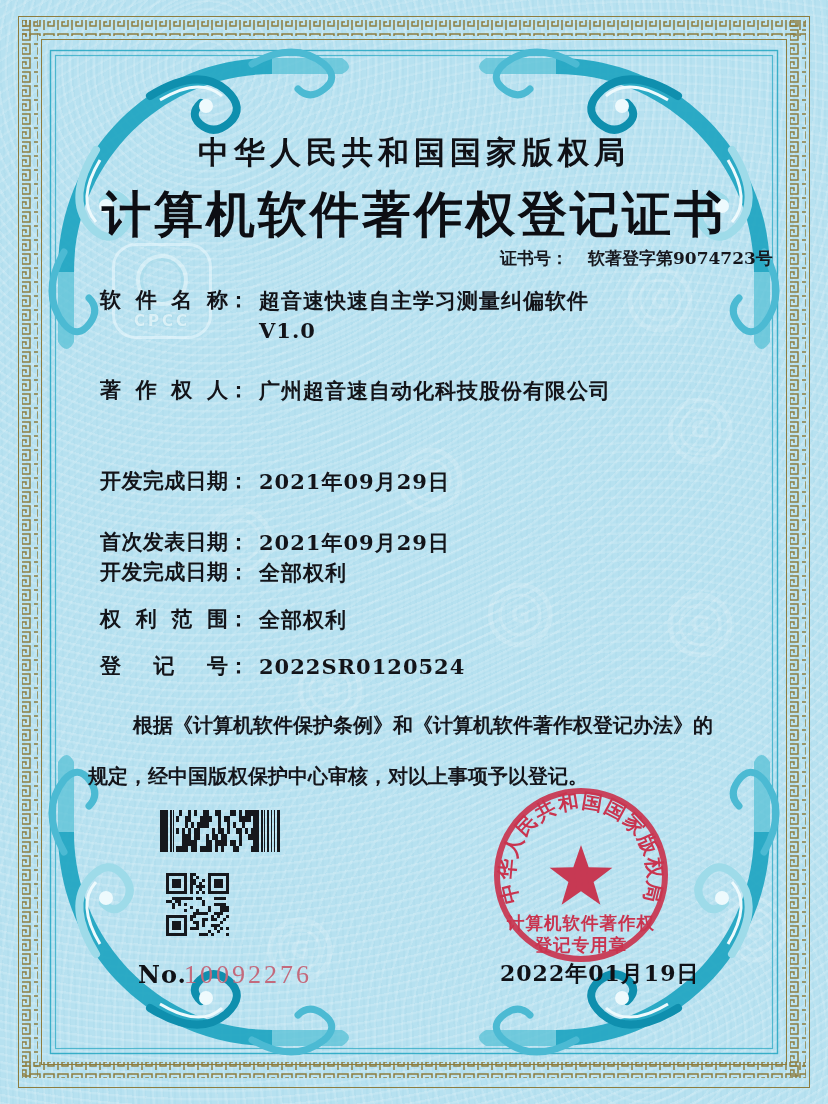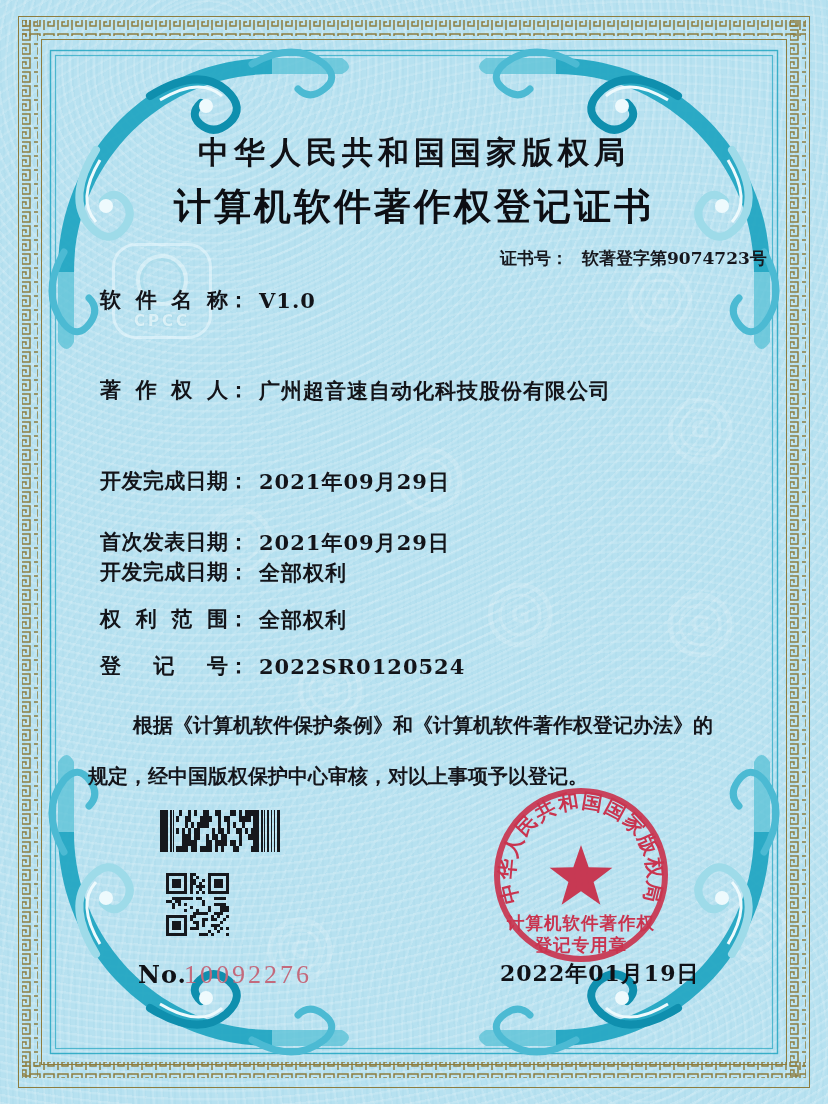--- a/index.html
+++ b/index.html
@@ -17,25 +17,25 @@
   }
   svg.deco{position:absolute;left:0;top:0;z-index:1;}
   .content{position:absolute;left:0;top:0;width:828px;height:1104px;z-index:3;color:#15161c;}
 
   .authority{
     position:absolute;left:0;top:132px;width:828px;text-align:center;
     font-size:31px;font-weight:700;letter-spacing:5px;color:#101116;white-space:nowrap;
   }
   .cert-title{
     position:absolute;left:0;top:182px;width:828px;text-align:center;
-    font-size:37px;font-weight:800;letter-spacing:3px;color:#0d0e13;white-space:nowrap;
+    font-size:49px;font-weight:800;letter-spacing:3px;color:#0d0e13;white-space:nowrap;
   }
   .certno{
     position:absolute;left:500px;top:247px;font-size:17px;font-weight:700;
-    display:flex;gap:14px;white-space:nowrap;color:#16171d;
+    display:flex;gap:20px;white-space:nowrap;color:#16171d;
   }
   .row{position:absolute;left:100px;font-size:21px;font-weight:700;white-space:nowrap;color:#131419;}
   .row .jl{display:inline-block;width:128px;text-align:justify;text-align-last:justify;vertical-align:top;}
   .row .cl{vertical-align:top;}
   .row .val{display:inline-block;margin-left:10px;vertical-align:top;letter-spacing:1px;}
   .row .vline{display:block;line-height:30px;}
   .statement{
     position:absolute;left:88px;top:700px;width:668px;
     font-size:20px;font-weight:700;line-height:51px;color:#14151b;
   }
@@ -143,21 +143,21 @@
   <div class="content">
     <div class="authority">中华人民共和国国家版权局</div>
     <div class="cert-title">计算机软件著作权登记证书</div>
 
     <div class="certno">
       <span>证书号：</span>
       <span>软著登字第9074723号</span>
     </div>
 
     <div class="row" style="top:286px">
-      <span class="lab"><span class="jl">软件名称</span><span class="cl">：</span></span><span class="val"><span class="vline">V1.0</span></span>
+      <span class="lab"><span class="jl">软件名称</span><span class="cl">：</span></span><span class="val"><span class="vline">超音速快速自主学习测量纠偏软件</span><span class="vline">V1.0</span></span>
     </div>
     <div class="row" style="top:376px">
       <span class="lab"><span class="jl">著作权人</span><span class="cl">：</span></span><span class="val"><span class="vline">广州超音速自动化科技股份有限公司</span></span>
     </div>
     <div class="row" style="top:467px">
       <span class="lab"><span class="jl">开发完成日期</span><span class="cl">：</span></span><span class="val"><span class="vline">2021年09月29日</span></span>
     </div>
     <div class="row" style="top:528px">
       <span class="lab"><span class="jl">首次发表日期</span><span class="cl">：</span></span><span class="val"><span class="vline">2021年09月29日</span></span>
     </div>

